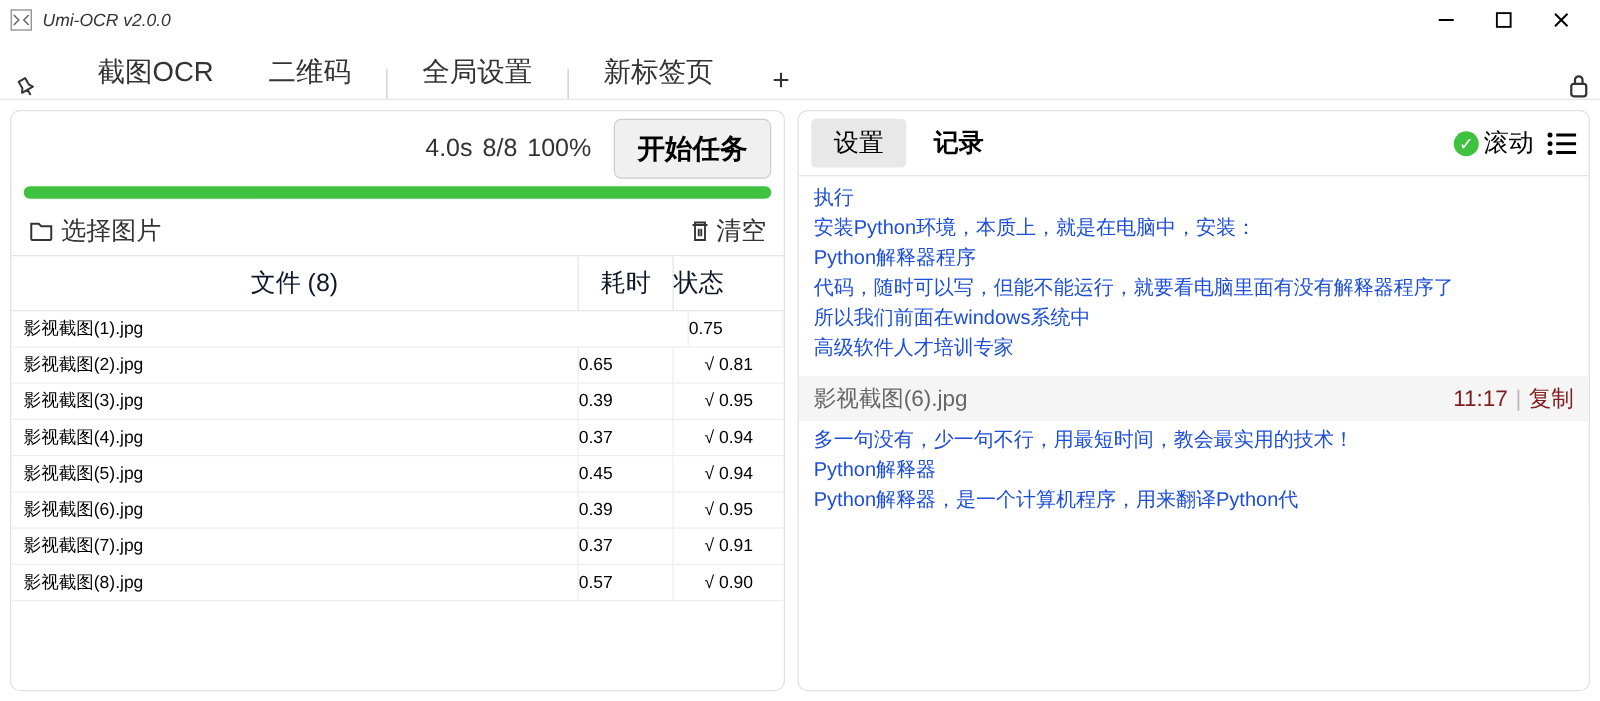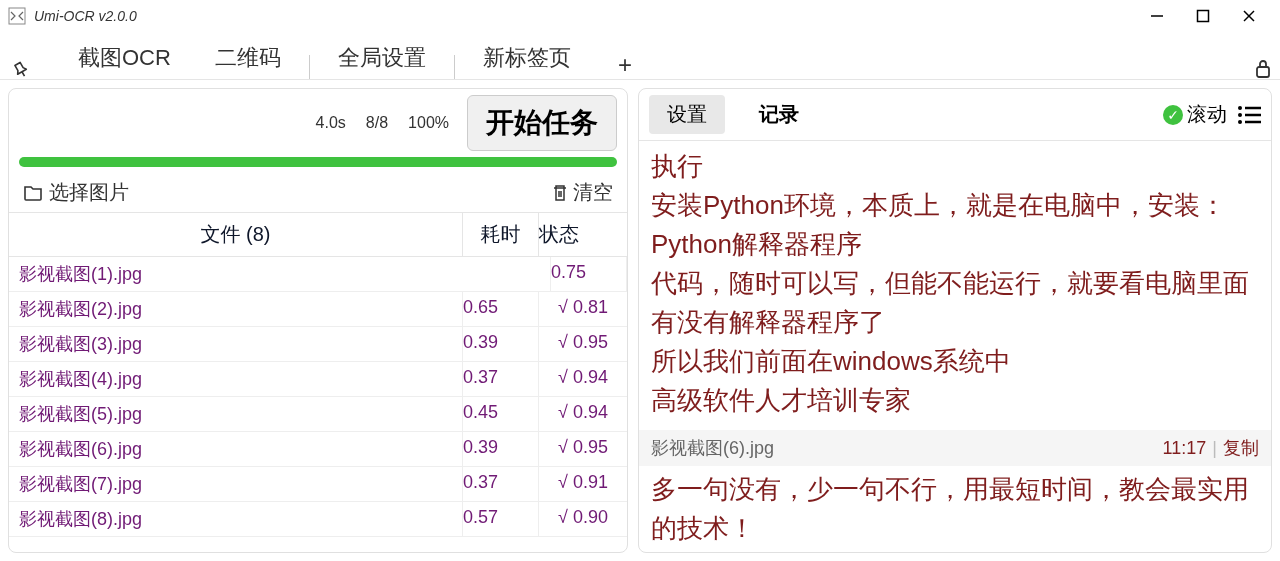--- a/index.html
+++ b/index.html
@@ -23,52 +23,52 @@
 .tabbar .right-icon { margin-left: auto; margin-right: 8px; font-size: 20px; color: #333; }
 
 
 .content { display: flex; height: calc(561px - 32px - 48px); gap: 10px; padding: 8px; }
 .panel { background: #fff; border: 1px solid #e0e0e0; border-radius: 8px; display: flex; flex-direction: column; overflow: hidden; }
 .left-panel { width: 620px; }
 .right-panel { flex: 1; }
 
 
 .left-header { display: flex; align-items: center; padding: 6px 10px; gap: 8px; }
-.stats { margin-left: auto; font-size: 16px; color: #333; display: flex; gap: 20px; }
-.start-btn { background: #f0f0f0; border: 1px solid #ccc; border-radius: 6px; padding: 8px 18px; font-size: 28px; font-weight: 600; margin-left: 10px; }
+.stats { margin-left: auto; font-size: 20px; color: #333; display: flex; gap: 8px; }
+.start-btn { background: #f0f0f0; border: 1px solid #ccc; border-radius: 6px; padding: 8px 18px; font-size: 22px; font-weight: 600; margin-left: 10px; }
 .progress { height: 10px; margin: 0 10px 6px; border-radius: 6px; background: #3fc23f; }
 
 .file-ops { display: flex; align-items: center; padding: 6px 14px; border-bottom: 1px solid #e5e5e5; font-size: 20px; color: #333; gap: 43px; }
 .file-ops .select-img { display: flex; align-items: center; gap: 6px; }
 .file-ops .clear { margin-left: auto; display: flex; align-items: center; gap: 4px; text-align: right; }
 
 .table-head { display: flex; border-bottom: 1px solid #e5e5e5; font-size: 20px; color: #0f172a; }
 .th-file { flex: 1; text-align: center; padding: 8px 0; border-right: 1px solid #e5e5e5; }
 .th-time { width: 76px; text-align: center; padding: 8px 0; border-right: 1px solid #e5e5e5; }
 .th-status { width: 88px; text-align: left; padding: 8px 0; }
 
 .table-body { overflow-y: auto; flex: 1; }
-.row { display: flex; border-bottom: 1px solid #eee; font-size: 18px; color: #701a75; }
+.row { display: flex; border-bottom: 1px solid #eee; font-size: 14px; color: #000000; }
 .td-file { flex: 1; padding: 5px 10px; border-right: 1px solid #eee; }
 .td-time { width: 76px; text-align: left; padding: 5px 0; border-right: 1px solid #eee; }
 .td-status { width: 88px; text-align: center; padding: 5px 0; }
 
 
 .right-header { display: flex; align-items: center; padding: 6px 10px; border-bottom: 1px solid #e5e5e5; }
 .rtab { padding: 6px 18px; font-size: 20px; border-radius: 4px; }
-.rtab.settings { background: #e8e8e8; margin-right: 16px; }
+.rtab.settings { background: #e8e8e8; margin-right: 4px; }
 .rtab.records { font-weight: 700; }
 .right-header .spacer { flex: 1; }
 .scroll-toggle { display: flex; align-items: center; gap: 4px; font-size: 20px; margin-right: 10px; }
 .scroll-toggle .check { width: 20px; height: 20px; border-radius: 10px; background: #3fc23f; color: #fff; display: inline-flex; align-items: center; justify-content: center; font-size: 14px; }
 .menu-icon { font-size: 26px; font-weight: 700; }
 
 .results { overflow-y: auto; flex: 1; padding: 2px 0; }
 .result-block { padding: 4px 12px 10px; }
-.result-text { font-size: 26px; line-height: 1.5; color: #7f1d1d; }
+.result-text { font-size: 16px; line-height: 1.5; color: #1d4ed8; }
 .result-head { display: flex; align-items: center; padding: 6px 12px; background: #f5f5f5; font-size: 18px; color: #666; }
 .result-head .fname { flex: 1; }
 .result-head .meta { color: #7f1d1d; }
 .result-head .sep { margin: 0 6px; color: #bbb; }
 
 svg { display: block; }
 </style>
 </head>
 <body>
 

